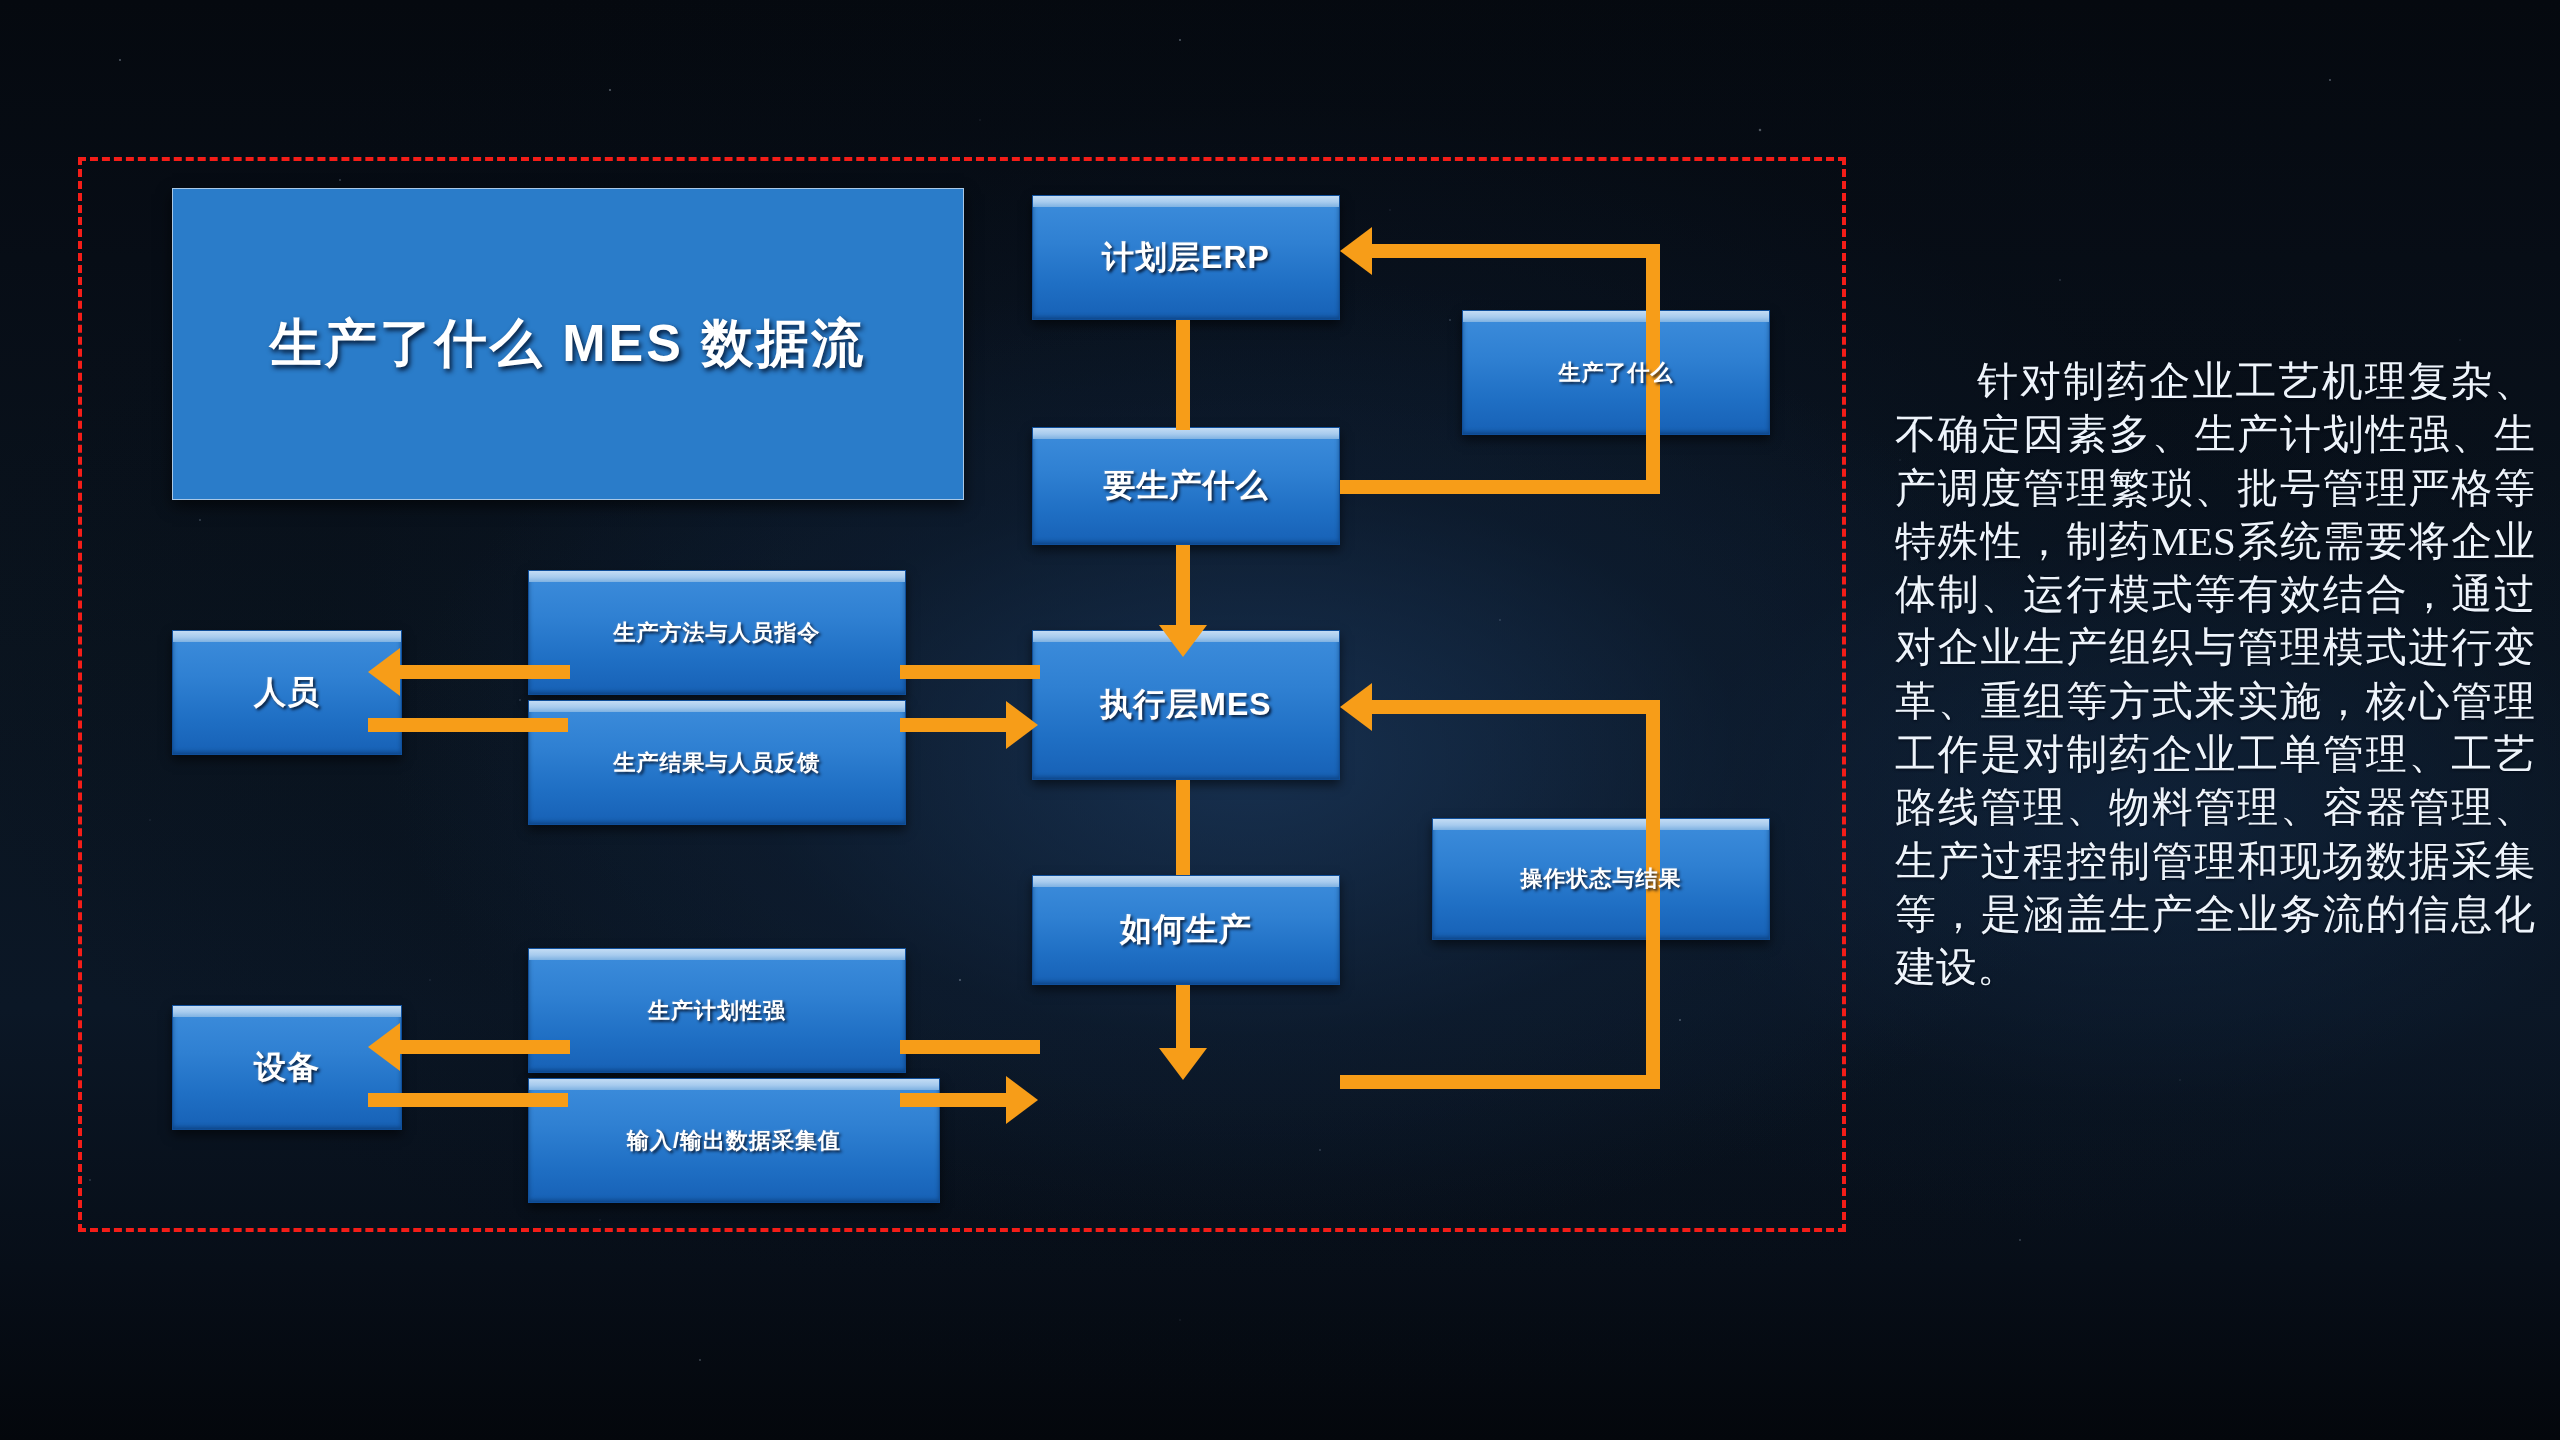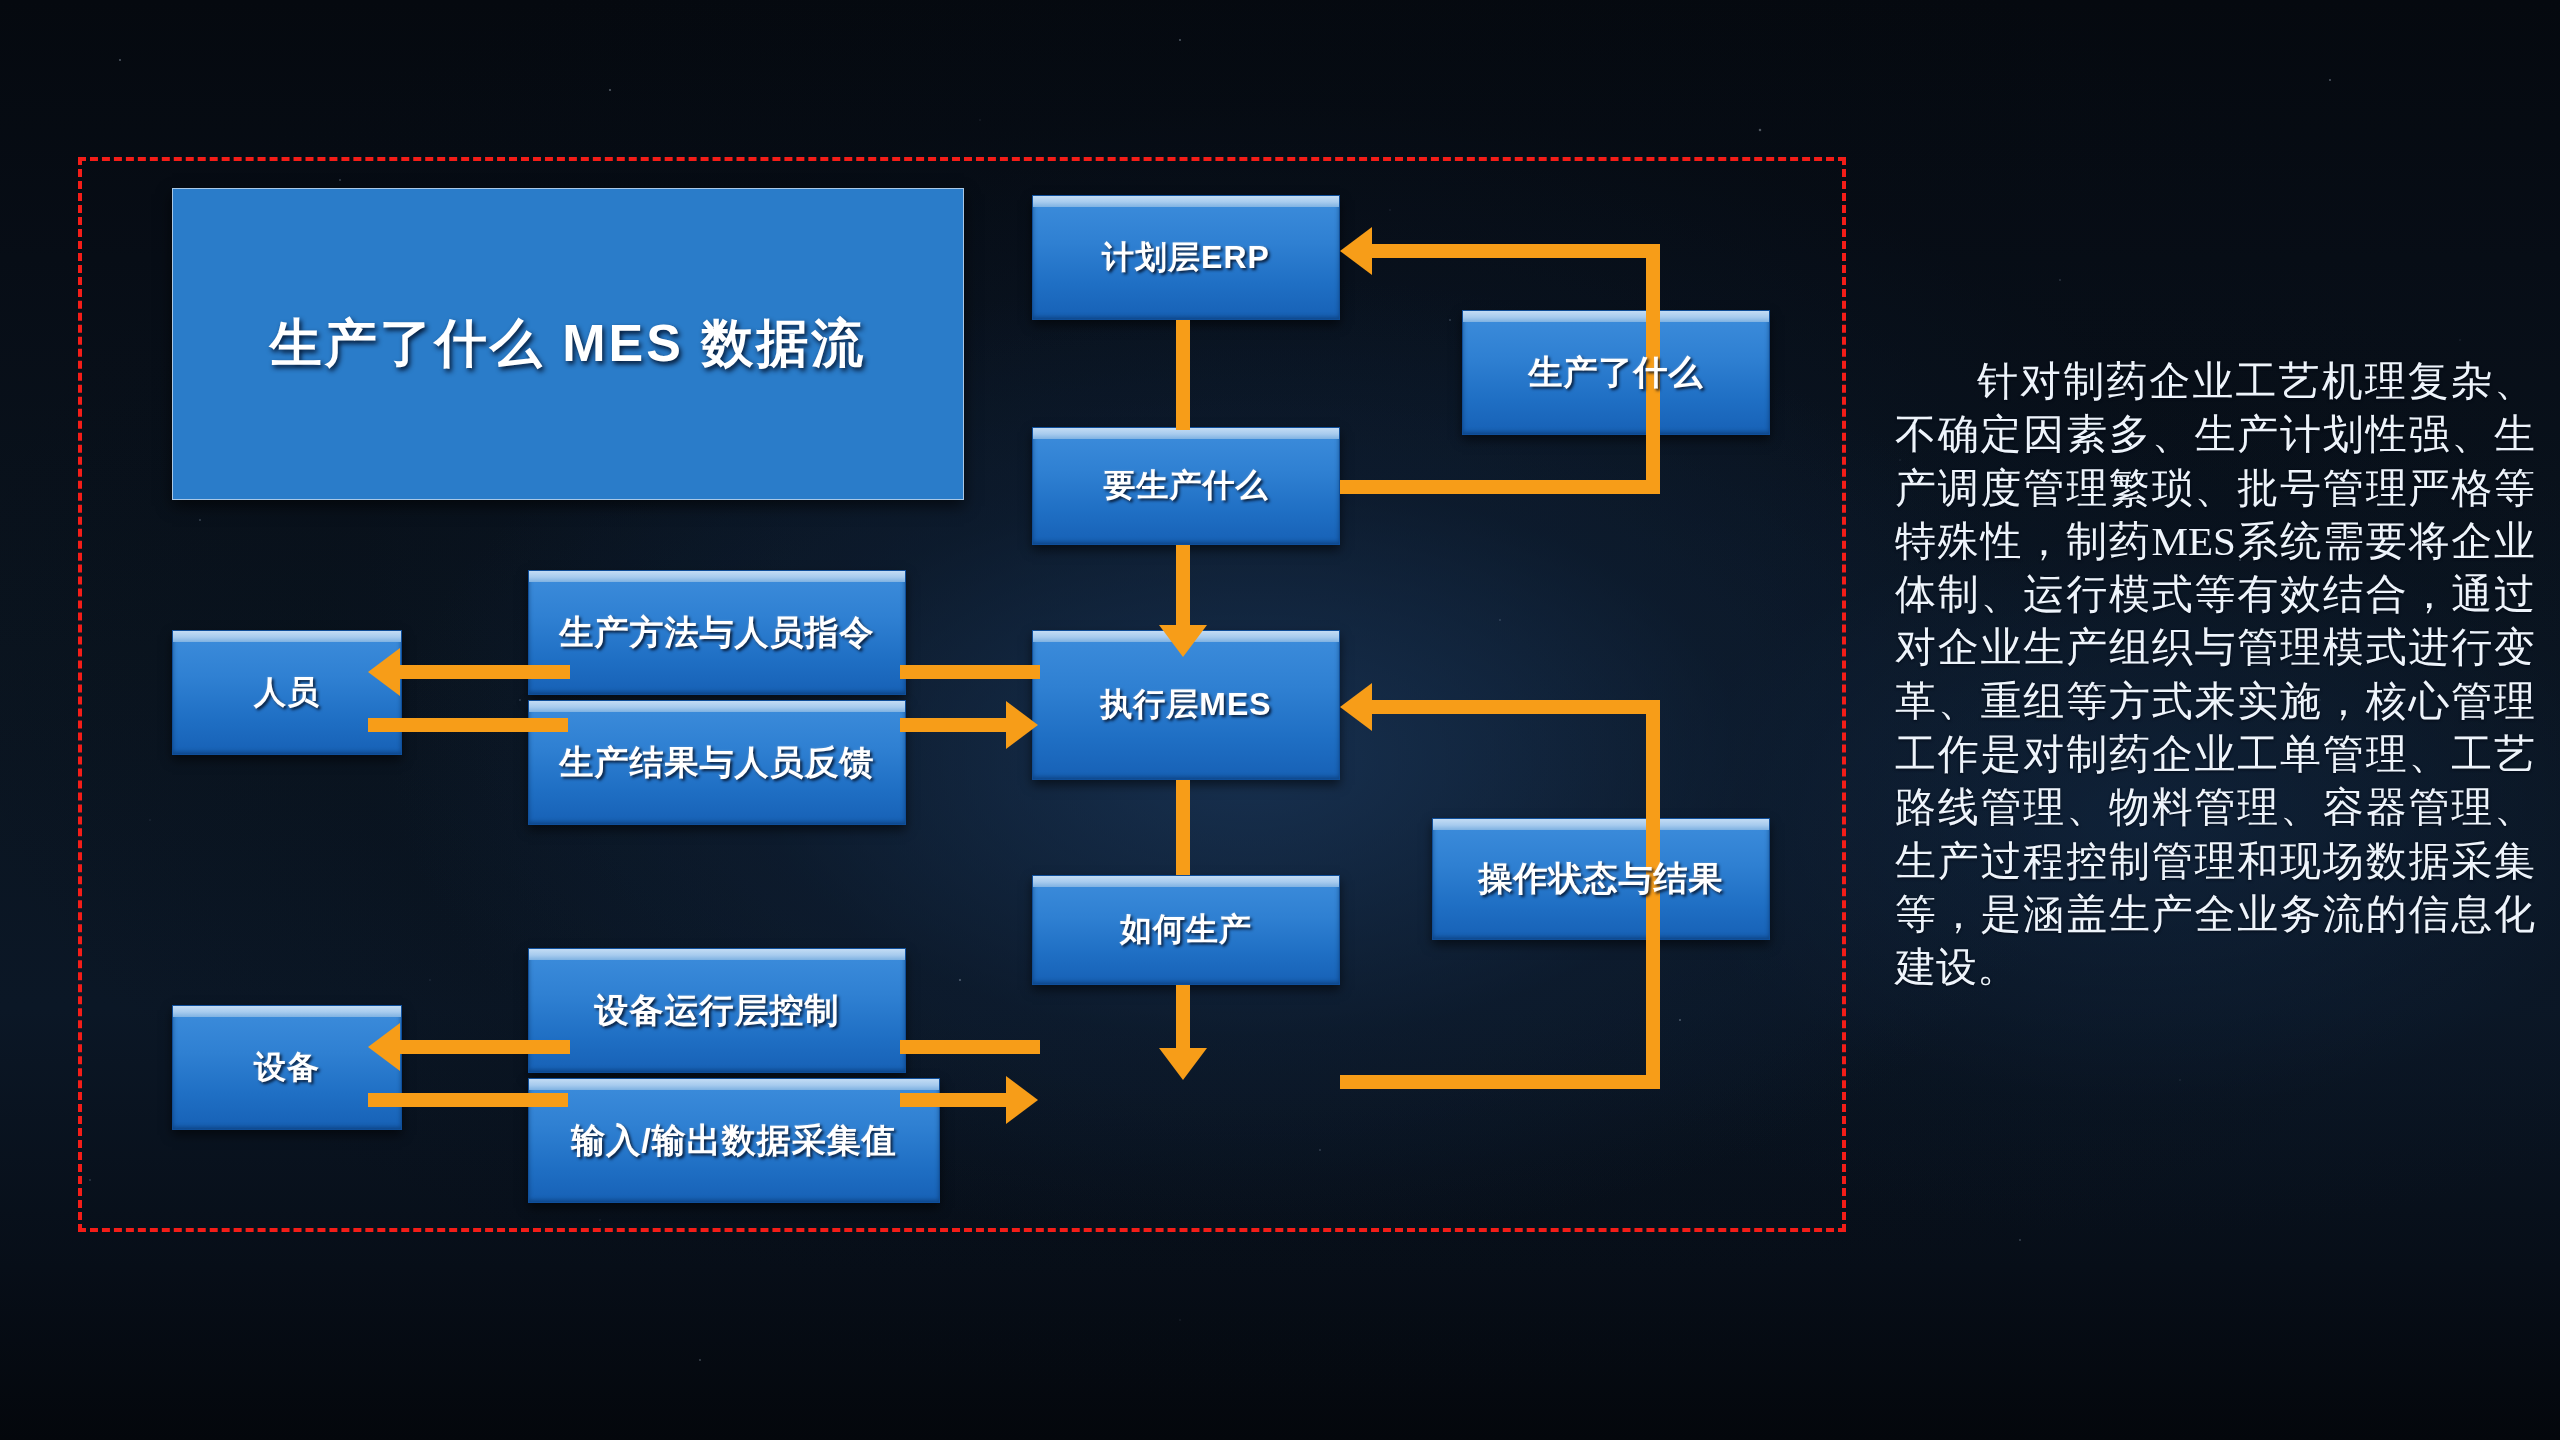--- a/index.html
+++ b/index.html
@@ -78,21 +78,21 @@
   .box::before{
     content:"";position:absolute;left:0;right:0;top:0;height:11px;
     background:linear-gradient(180deg,#c3dcf4 0%,#a7cbee 55%,#7fb2e2 100%);
   }
   .box .lbl{
     position:relative;z-index:2;color:#ffffff;font-weight:bold;
     text-shadow:2px 2px 3px rgba(0,10,30,.85), 0 0 2px rgba(255,255,255,.35);
     letter-spacing:1px;white-space:nowrap;
   }
   .box.f32 .lbl{font-size:32px;}
-  .box.f30 .lbl{font-size:34px;}
+  .box.f30 .lbl{font-size:22px;}
 
   
   #title-panel{
     position:absolute;left:172px;top:188px;width:790px;height:310px;
     background:#2a7cc9;
     border:1px solid #a9c8e6;
     box-shadow:0 6px 14px rgba(0,0,0,.6);
     display:flex;align-items:center;justify-content:center;
   }
   #title-panel .lbl{
@@ -204,21 +204,21 @@
 
   <div class="box f30" style="left:528px;top:570px;width:378px;height:125px;font-family:Liberation Mono, monospace;">
     <span class="lbl">生产方法与人员指令</span>
   </div>
 
   <div class="box f30" style="left:528px;top:700px;width:378px;height:125px;">
     <span class="lbl">生产结果与人员反馈</span>
   </div>
 
   <div class="box f30" style="left:528px;top:948px;width:378px;height:125px;">
-    <span class="lbl">设备运行层控制</span>
+    <span class="lbl">生产计划性强</span>
   </div>
 
   <div class="box f30" style="left:528px;top:1078px;width:412px;height:125px;">
     <span class="lbl">输入/输出数据采集值</span>
   </div>
 
   <div id="side-text">针对制药企业工艺机理复杂、不确定因素多、生产计划性强、生产调度管理繁琐、批号管理严格等特殊性，制药MES系统需要将企业体制、运行模式等有效结合，通过对企业生产组织与管理模式进行变革、重组等方式来实施，核心管理工作是对制药企业工单管理、工艺路线管理、物料管理、容器管理、生产过程控制管理和现场数据采集等，是涵盖生产全业务流的信息化建设。</div>
 
 </div>
 

